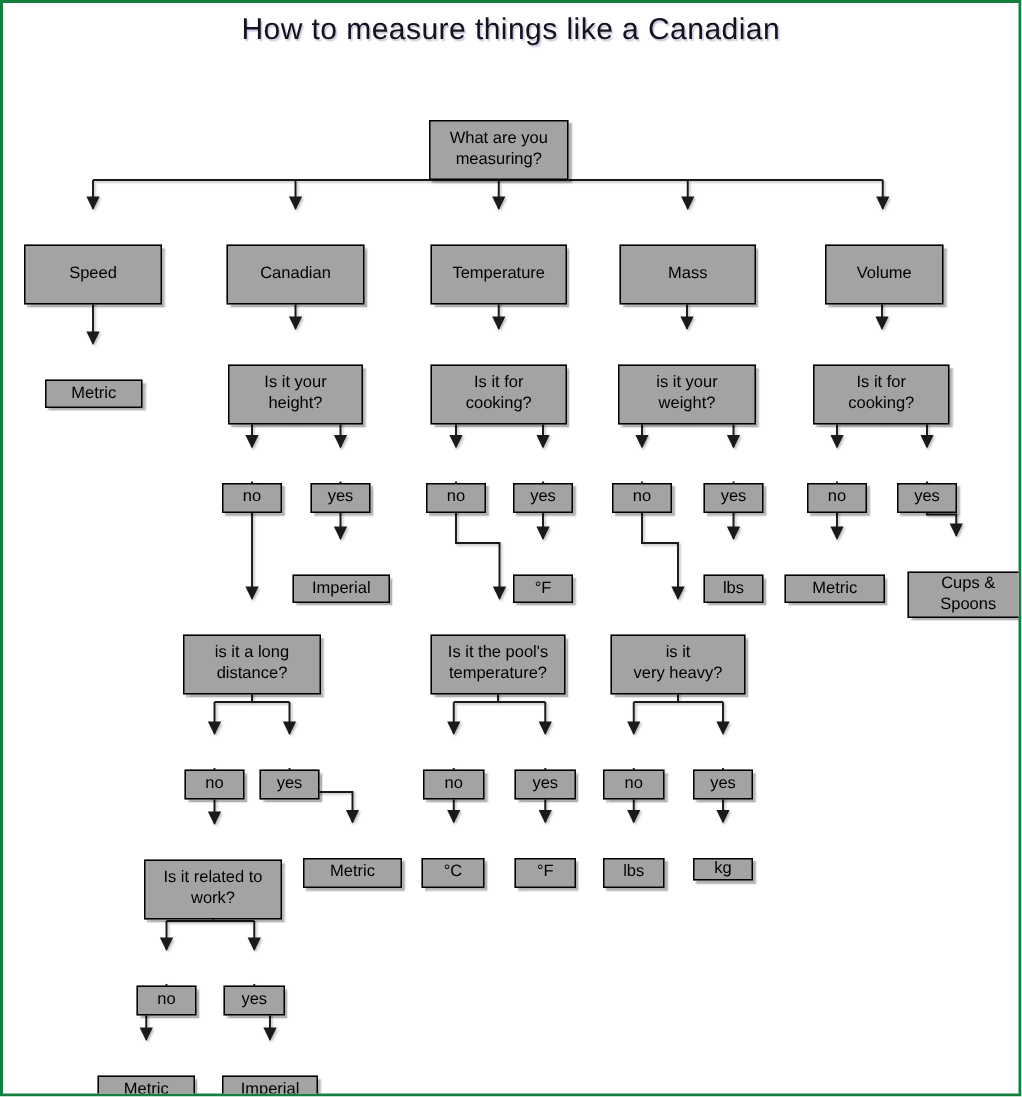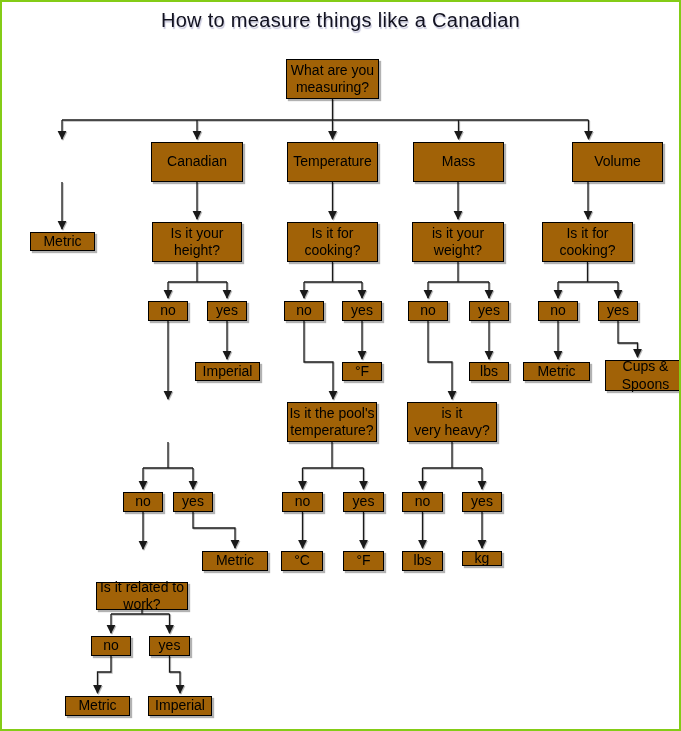--- a/index.html
+++ b/index.html
@@ -1,21 +1,21 @@
 <!DOCTYPE html>
 <html><head>
 <meta charset="utf-8">
 <style>
   html, body { margin: 0; padding: 0; background: #ffffff; }
   .frame {
     position: relative;
     box-sizing: border-box;
     width: 681px;
     height: 731px;
-    border: 2px solid #84cc16;
+    border: 2px solid #15803d;
     background: #ffffff;
     font-family: "Liberation Sans", "DejaVu Sans", sans-serif;
     overflow: hidden;
     text-decoration: underline;
   }
   .title {
     position: absolute;
     top: 7px;
     left: 0;
     width: 100%;
@@ -32,31 +32,32 @@
     width: 681px;
     height: 731px;
     pointer-events: none;
   }
   .edge-group {
     filter: drop-shadow(1.2px 1.2px 0.6px rgba(0,0,0,0.28));
   }
   .node {
     position: absolute;
     box-sizing: border-box;
-    background: #a16207;
+    background: #a3a3a3;
     border: 1.5px solid #000000;
     box-shadow: 2px 2px 1px rgba(0,0,0,0.3);
     display: flex;
     align-items: center;
     justify-content: center;
     text-align: center;
-    font-size: 14px;
+    font-size: 11px;
     line-height: 1.25;
     color: #000000;
     white-space: pre-line;
+    margin-top: 21px;
   }
 </style>
 </head>
 <body>
 
 <div class="frame">
 
   <div class="title">How to measure things like a Canadian</div>
 
   <svg class="edges" viewBox="0 0 681 731">
@@ -133,24 +134,25 @@
       <path d="M167.5 612 V631" marker-end="url(#arrow)"></path>
 
       <path d="M109 654 V670 H95.5 V691" marker-end="url(#arrow)"></path>
       <path d="M167.5 654 V670 H178 V691" marker-end="url(#arrow)"></path>
     </g>
   </svg>
 
   <div class="node" style="left:284px;top:57px;width:93px;height:40px">What are you
 measuring?</div>
 
+  <div class="node" style="left:14px;top:140px;width:92px;height:40px">Speed</div>
   <div class="node" style="left:149px;top:140px;width:92px;height:40px">Canadian</div>
   <div class="node" style="left:285px;top:140px;width:91px;height:40px">Temperature</div>
   <div class="node" style="left:411px;top:140px;width:91px;height:40px">Mass</div>
-  <div class="node" style="left:570px;top:140px;width:91px;height:40px">Volume</div>
+  <div class="node" style="left:548px;top:140px;width:79px;height:40px">Volume</div>
 
   <div class="node" style="left:28px;top:230px;width:65px;height:19px">Metric</div>
   <div class="node" style="left:150px;top:220px;width:90px;height:40px">Is it your
 height?</div>
   <div class="node" style="left:285px;top:220px;width:91px;height:40px">Is it for
 cooking?</div>
   <div class="node" style="left:410px;top:220px;width:92px;height:40px">is it your
 weight?</div>
   <div class="node" style="left:540px;top:220px;width:91px;height:40px">Is it for
 cooking?</div>
@@ -164,39 +166,41 @@
   <div class="node" style="left:536px;top:299px;width:40px;height:20px">no</div>
   <div class="node" style="left:596px;top:299px;width:40px;height:20px">yes</div>
 
   <div class="node" style="left:193px;top:360px;width:65px;height:19px">Imperial</div>
   <div class="node" style="left:340px;top:360px;width:40px;height:19px">°F</div>
   <div class="node" style="left:467px;top:360px;width:40px;height:19px">lbs</div>
   <div class="node" style="left:521px;top:360px;width:67px;height:19px">Metric</div>
   <div class="node" style="left:603px;top:358px;width:81px;height:31px">Cups &amp;
 Spoons</div>
 
+  <div class="node" style="left:120px;top:400px;width:92px;height:40px">is it a long
+distance?</div>
   <div class="node" style="left:405px;top:400px;width:90px;height:40px">is it
 very heavy?</div>
   <div class="node" style="left:285px;top:400px;width:90px;height:40px">Is it the pool's
 temperature?</div>
 
   <div class="node" style="left:121px;top:490px;width:40px;height:20px">no</div>
   <div class="node" style="left:171px;top:490px;width:40px;height:20px">yes</div>
   <div class="node" style="left:280px;top:490px;width:41px;height:20px">no</div>
   <div class="node" style="left:341px;top:490px;width:41px;height:20px">yes</div>
   <div class="node" style="left:400px;top:490px;width:41px;height:20px">no</div>
   <div class="node" style="left:460px;top:490px;width:40px;height:20px">yes</div>
 
   <div class="node" style="left:200px;top:549px;width:66px;height:20px">Metric</div>
   <div class="node" style="left:279px;top:549px;width:42px;height:20px">°C</div>
   <div class="node" style="left:341px;top:549px;width:41px;height:20px">°F</div>
   <div class="node" style="left:400px;top:549px;width:41px;height:20px">lbs</div>
   <div class="node" style="left:460px;top:549px;width:40px;height:15px">kg</div>
 
-  <div class="node" style="left:94px;top:580px;width:92px;height:28px">Is it related to
+  <div class="node" style="left:94px;top:550px;width:92px;height:40px">Is it related to
 work?</div>
 
   <div class="node" style="left:89px;top:634px;width:40px;height:20px">no</div>
   <div class="node" style="left:147px;top:634px;width:41px;height:20px">yes</div>
 
   <div class="node" style="left:63px;top:694px;width:65px;height:20px">Metric</div>
   <div class="node" style="left:146px;top:694px;width:64px;height:20px">Imperial</div>
 
 </div>
 

